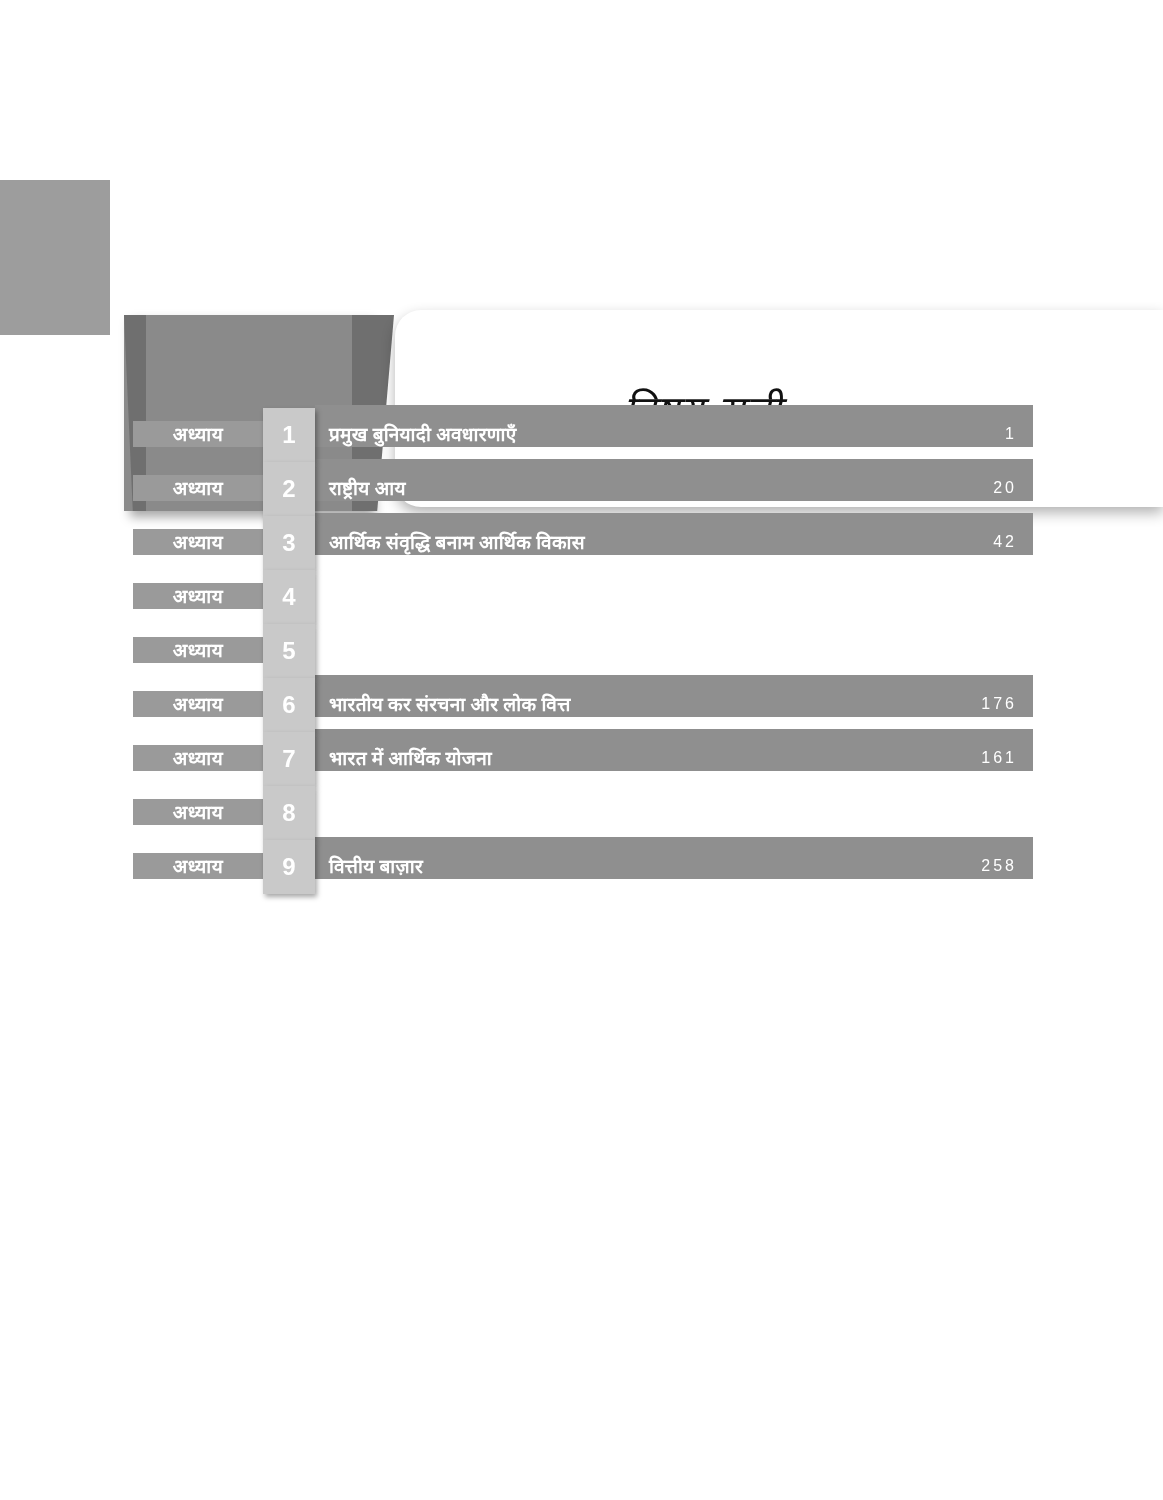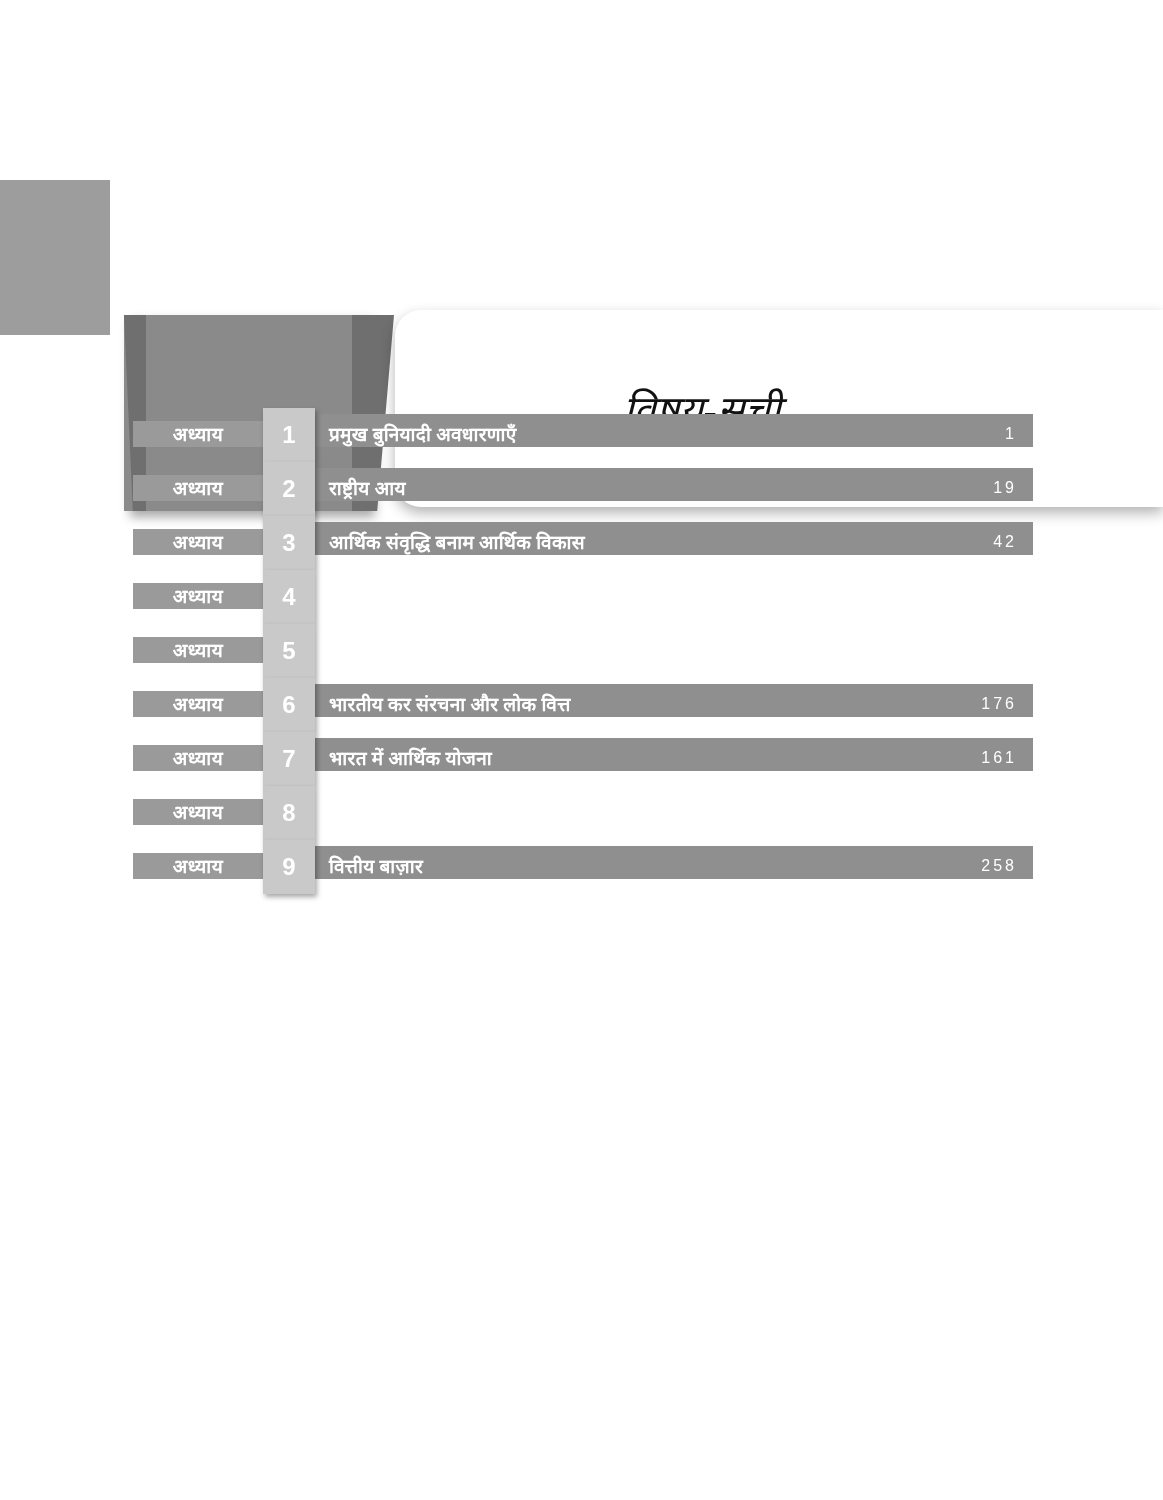--- a/index.html
+++ b/index.html
@@ -146,21 +146,21 @@
     align-self: center;
     box-shadow: 2px 3px 5px rgba(0,0,0,0.35);
     font-family: "Liberation Sans", "DejaVu Sans", sans-serif;
   }
   .chapter-body {
     flex: 1;
     background: #8f8f8f;
     display: flex;
     align-items: center;
     justify-content: space-between;
-    padding: 7px 16px 0 14px;
+    padding: 16px 16px 0 14px;
     position: relative;
     z-index: 1;
   }
   .chapter-title {
     color: #ffffff;
     font-size: 19px;
     font-family: "Liberation Serif", "DejaVu Serif", serif;
     font-weight: 700;
     letter-spacing: 0.3px;
   }
@@ -194,21 +194,21 @@
       <span class="chapter-title">प्रमुख बुनियादी अवधारणाएँ</span>
       <span class="chapter-page">1</span>
     </div>
   </div>
 
   <div class="toc-row">
     <div class="chapter-word">अध्याय</div>
     <div class="chapter-num">2</div>
     <div class="chapter-body">
       <span class="chapter-title">राष्ट्रीय आय</span>
-      <span class="chapter-page">19</span>
+      <span class="chapter-page">20</span>
     </div>
   </div>
 
   <div class="toc-row">
     <div class="chapter-word">अध्याय</div>
     <div class="chapter-num">3</div>
     <div class="chapter-body">
       <span class="chapter-title">आर्थिक संवृद्धि बनाम आर्थिक विकास</span>
       <span class="chapter-page">42</span>
     </div>

